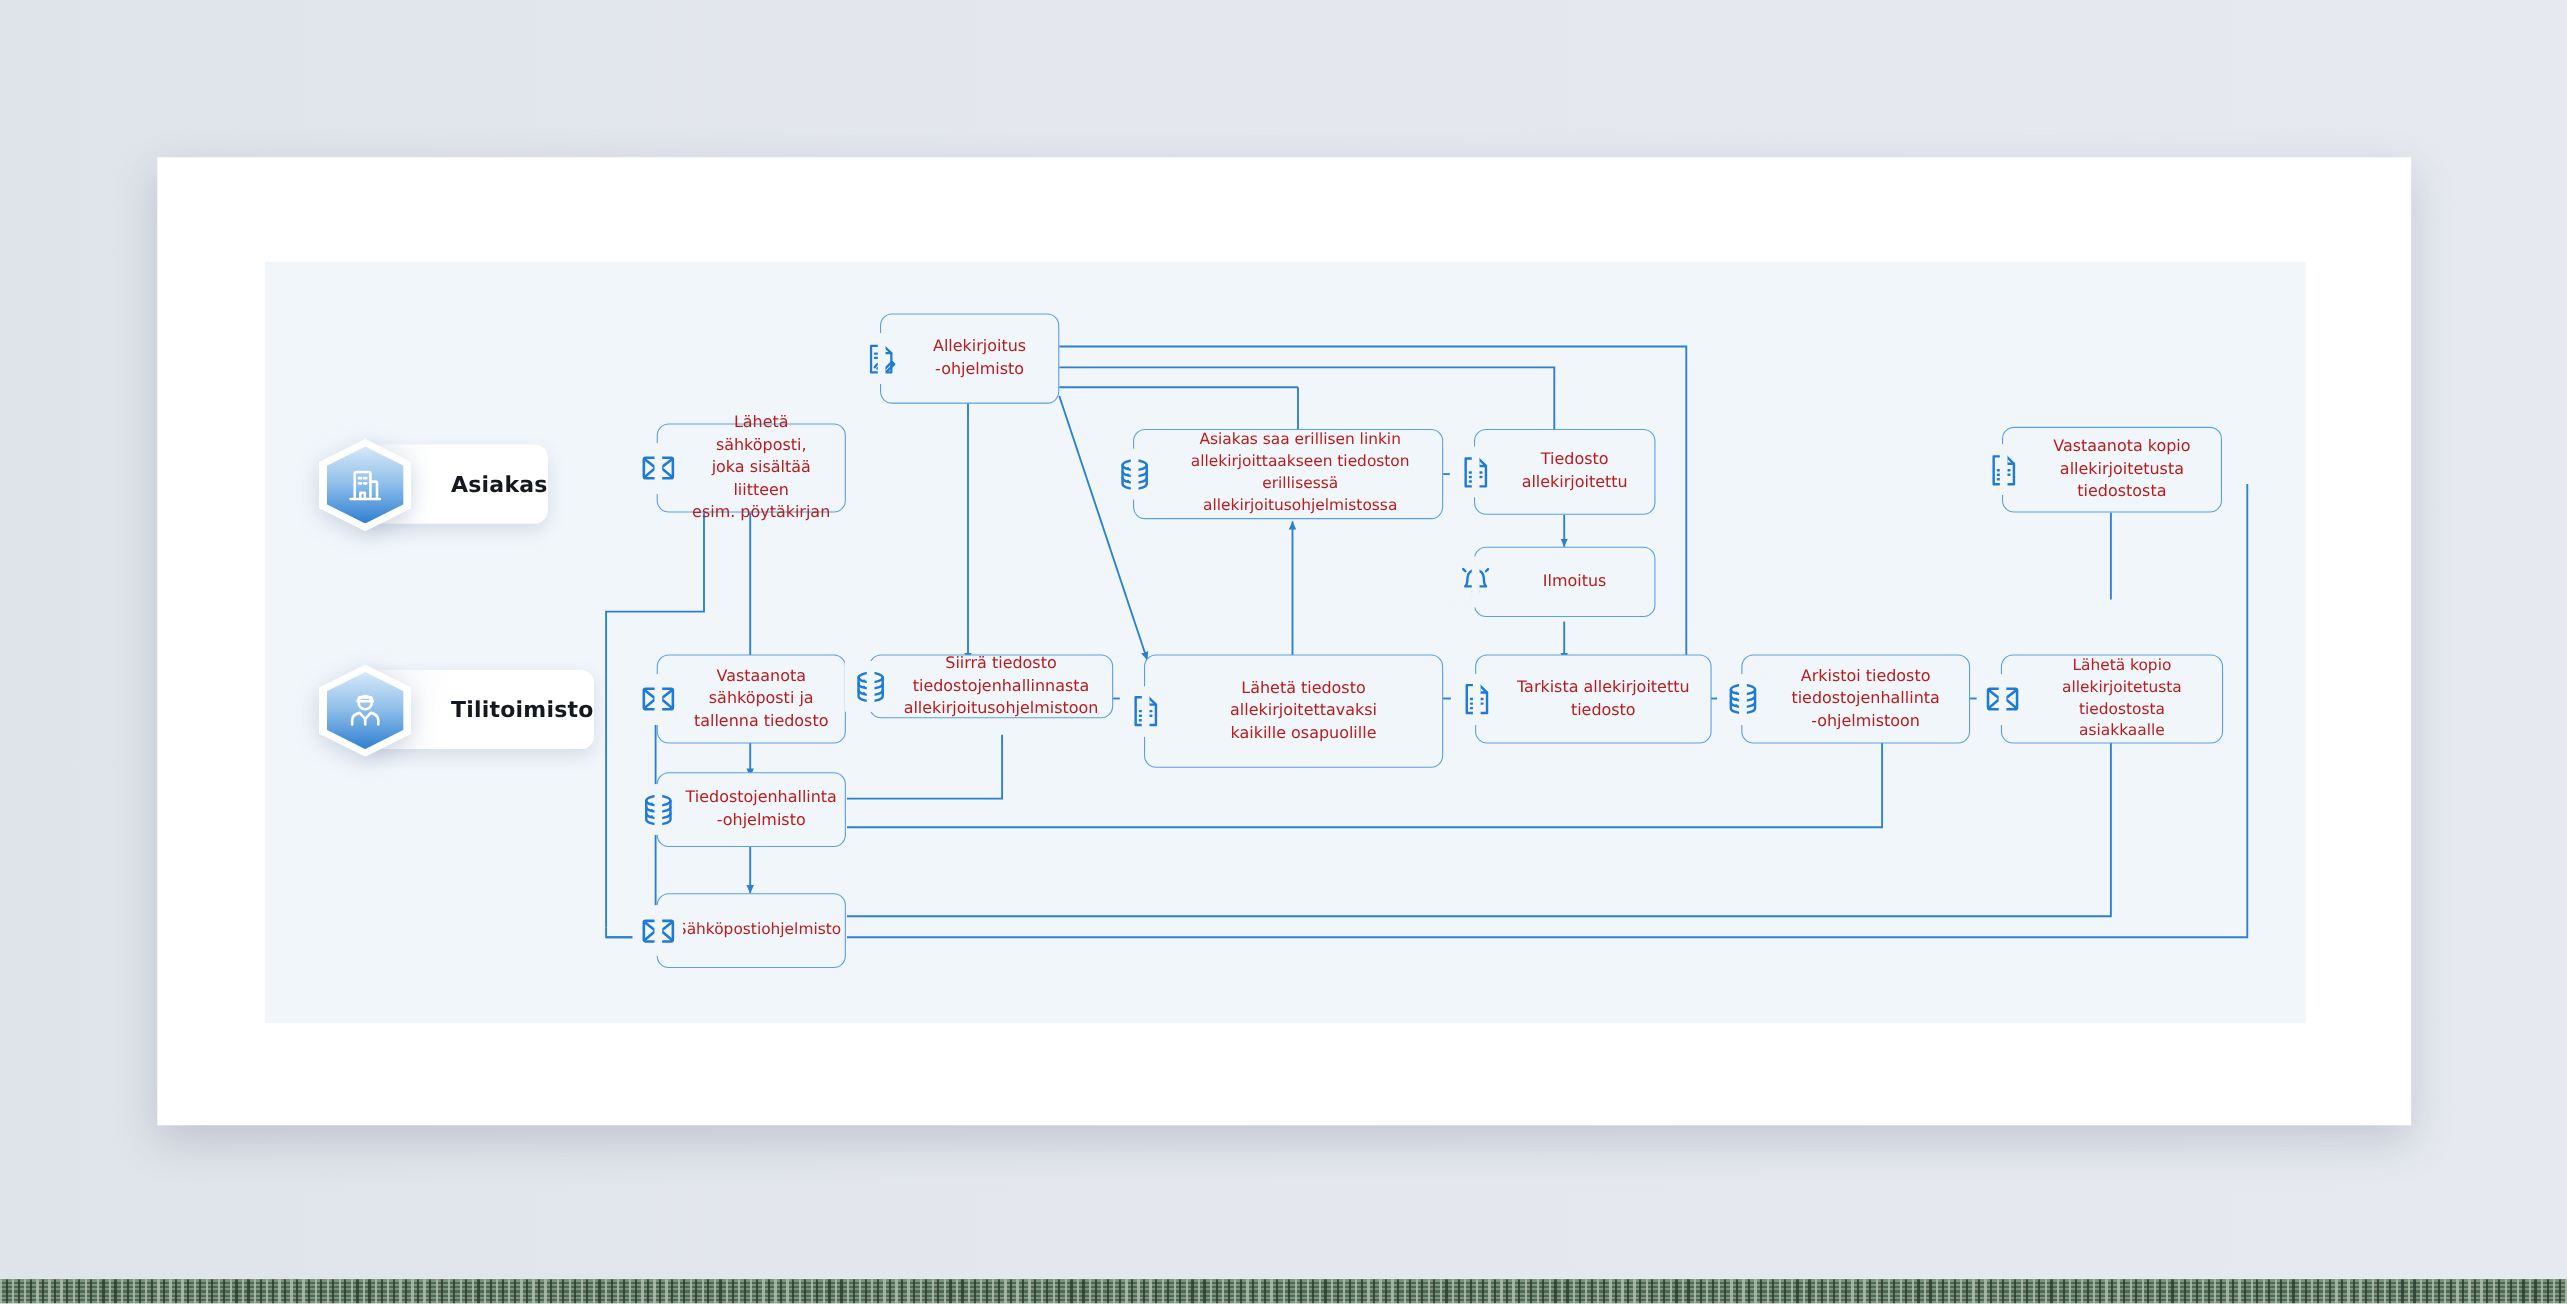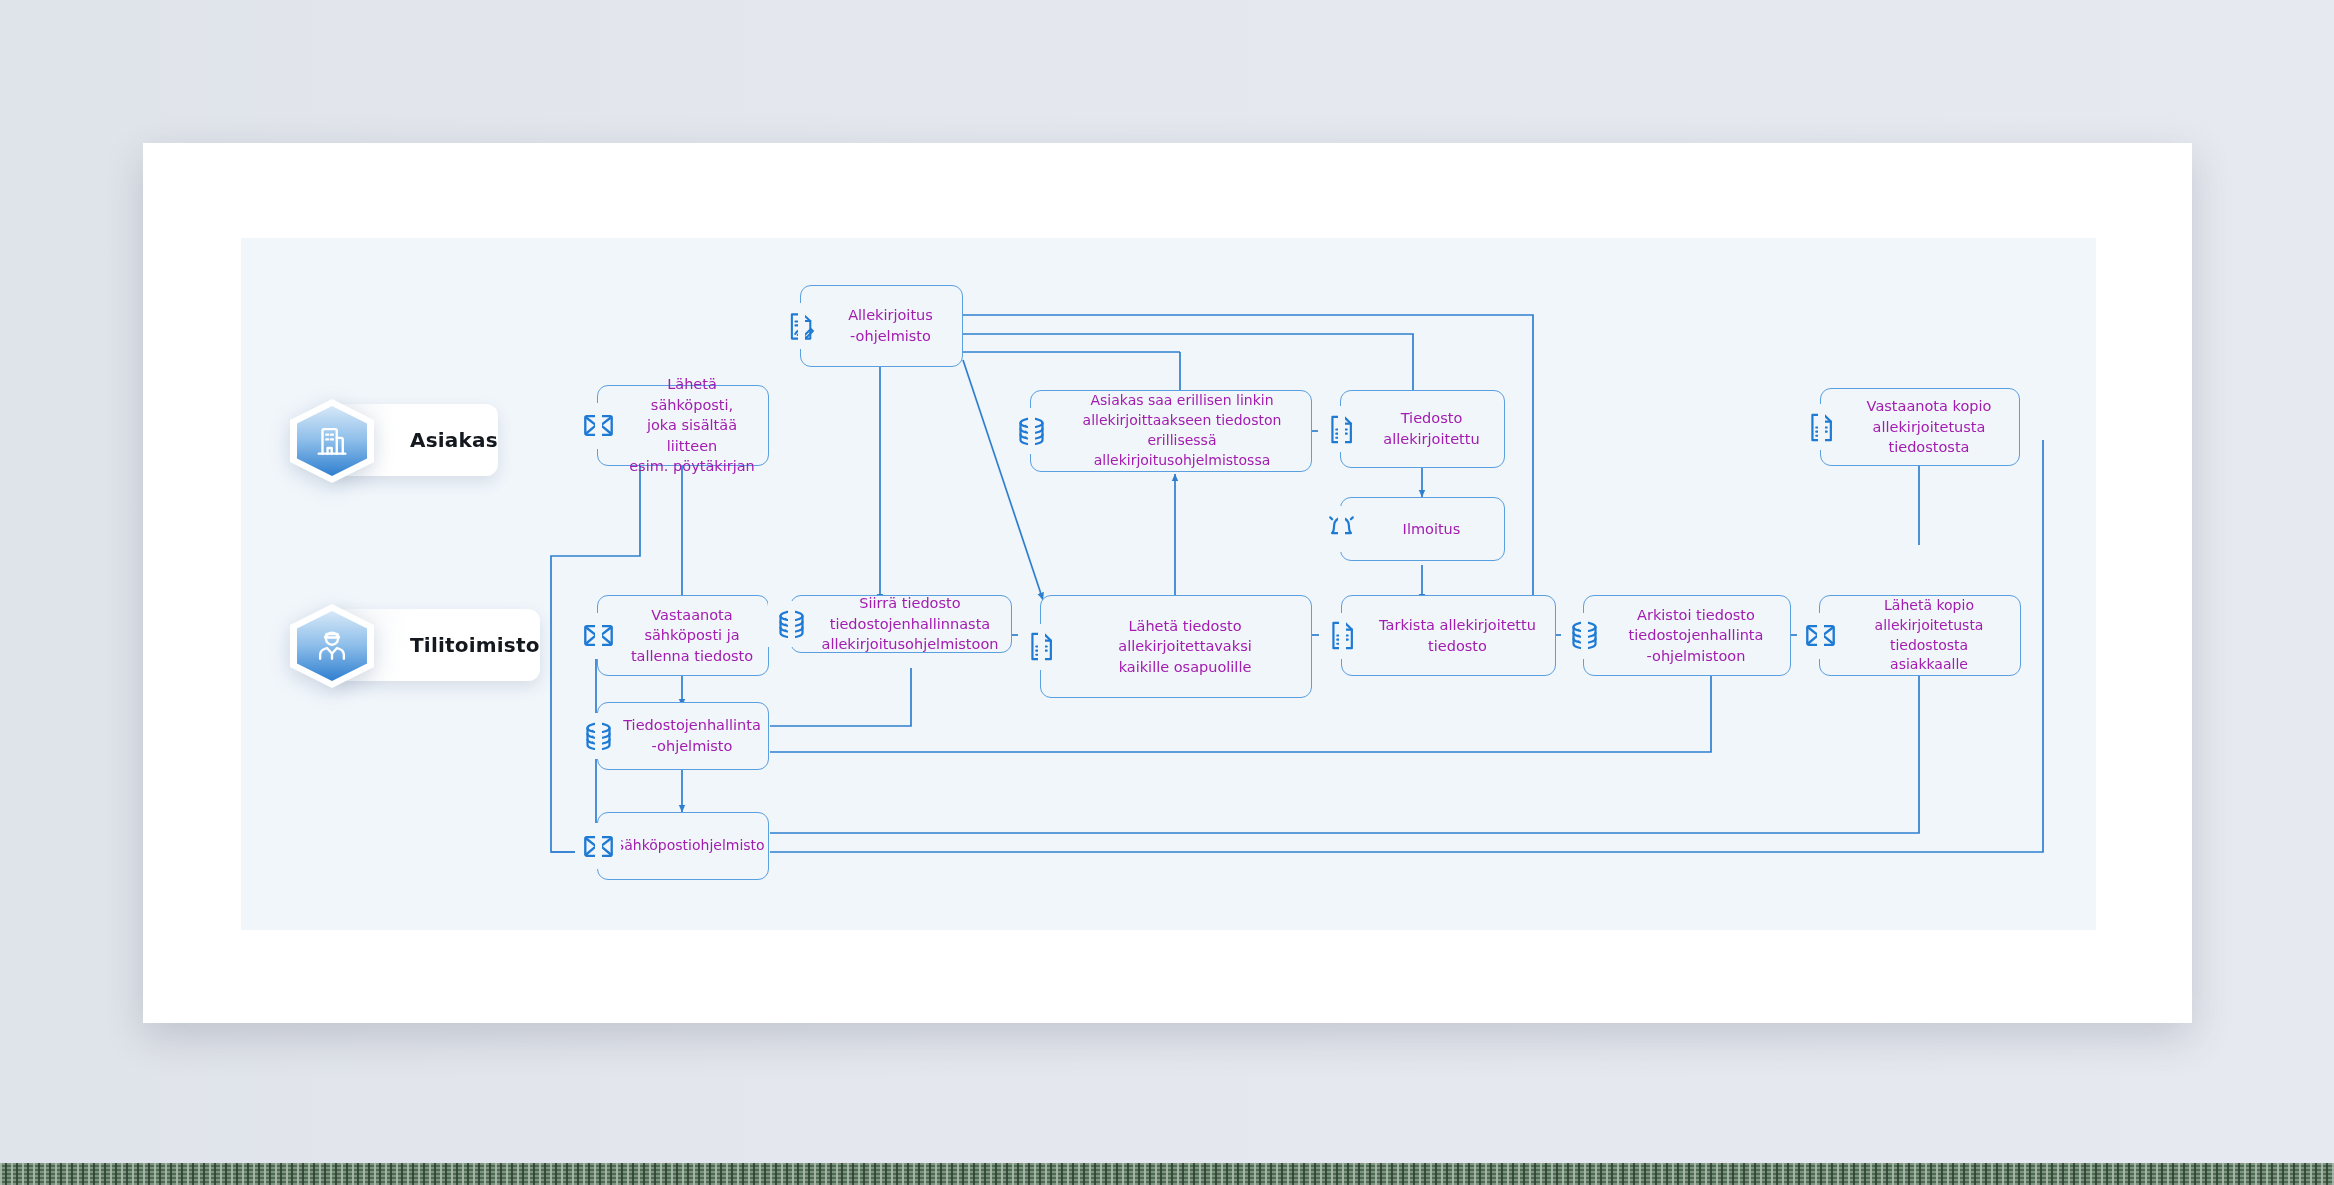--- a/index.html
+++ b/index.html
@@ -46,21 +46,21 @@
   .hex-inner{position:absolute;left:7px;top:7px;width:70px;height:70px;
     background:linear-gradient(180deg,#d6e8f8 0%,#8fbfea 48%,#2f7fd0 100%);
     clip-path:polygon(50% 0%,100% 25%,100% 75%,50% 100%,0% 75%,0% 25%);
     display:flex;align-items:center;justify-content:center;}
   .hex-inner svg{width:38px;height:38px;}
 
   
   .node{position:absolute;box-sizing:border-box;
     border:1.6px solid #5a9fe0;border-radius:11px;background:#f1f6fb;
     display:flex;align-items:center;justify-content:center;}
-  .node .txt{font-size:14.5px;line-height:1.42;color:#a21caf;text-align:center;
+  .node .txt{font-size:14.5px;line-height:1.42;color:#b91c1c;text-align:center;
     padding:6px 12px 6px 30px;white-space:pre-line;}
   .node .ico{position:absolute;left:-23px;top:50%;transform:translateY(-50%);
     width:46px;height:46px;background:#f1f6fb;
     display:flex;align-items:center;justify-content:center;}
   .node .ico svg{width:33px;height:33px;}
   
   .node .ico::before{content:"";position:absolute;left:20px;top:0;width:7px;height:100%;
     background:#f1f6fb;}
 </style>
 </head>

